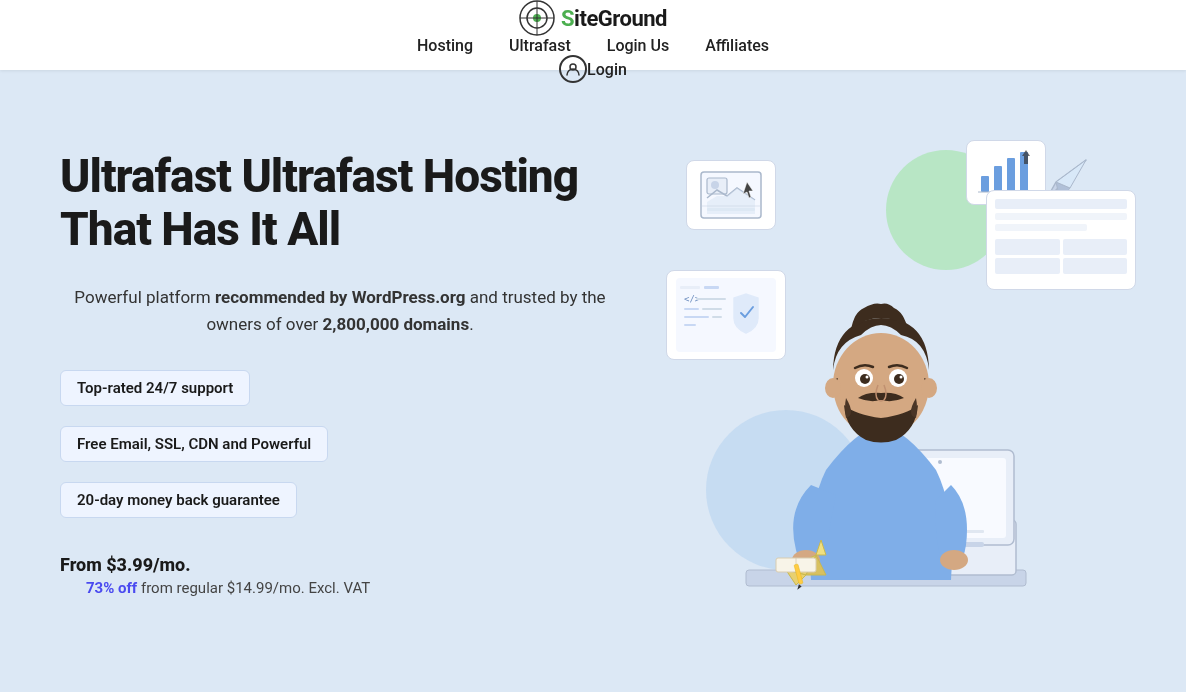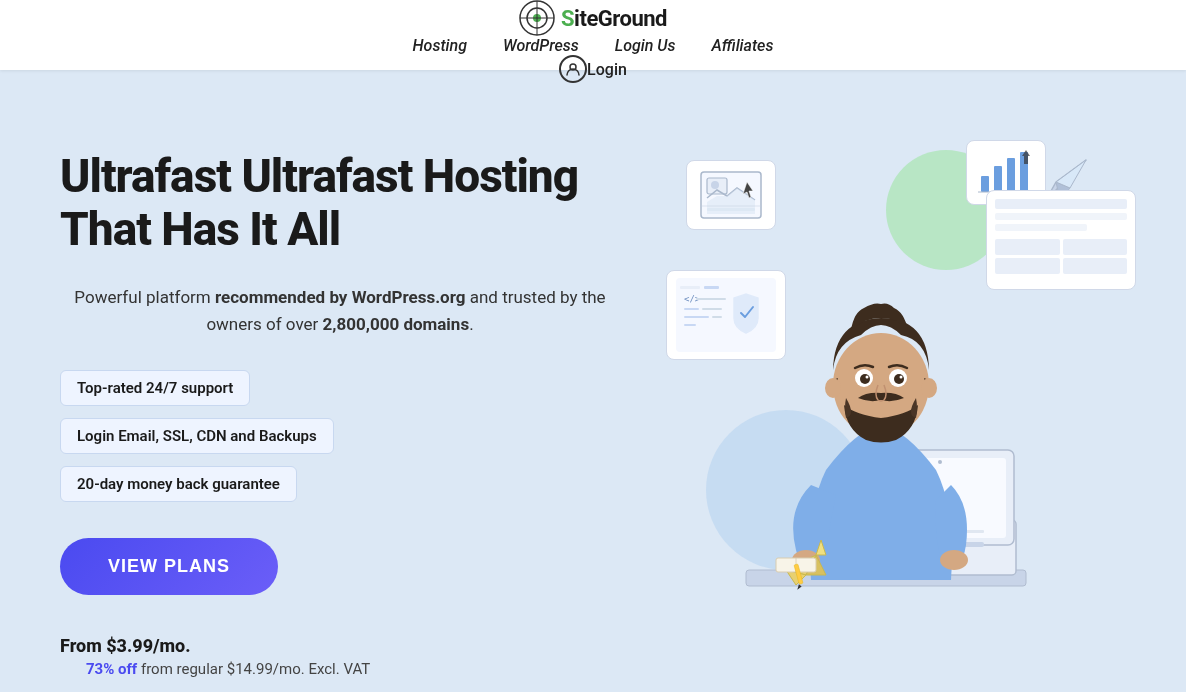--- a/index.html
+++ b/index.html
@@ -47,21 +47,20 @@
     }
 
     .logo-text span {
       color: #4CAF50;
     }
 
     nav {
       display: flex;
       align-items: center;
       gap: 36px;
-      font-style: italic;
     }
 
     nav a {
       text-decoration: none;
       color: #222;
       font-size: 16px;
       font-weight: 500;
     }
 
     .login-btn {
@@ -118,21 +117,21 @@
       text-align: center;
     }
 
     .hero-description strong {
       font-weight: 700;
     }
 
     .features-list {
       display: flex;
       flex-direction: column;
-      gap: 12px;
+      gap: 20px;
       margin-bottom: 36px;
     }
 
     .feature-badge {
       display: inline-block;
       background-color: #eef4ff;
       border: 1px solid #c8d8f0;
       border-radius: 6px;
       padding: 8px 16px;
       font-size: 15px;
@@ -338,21 +337,21 @@
       <line x1="18" y1="1" x2="18" y2="35" stroke="#333" stroke-width="1"></line>
       <line x1="1" y1="18" x2="35" y2="18" stroke="#333" stroke-width="1"></line>
     </svg>
     <span class="logo-text">
       <span>S</span>iteGround
     </span>
   </div>
 
   <nav>
     <a href="#">Hosting</a>
-    <a href="#">WordPress</a>
+    <a href="#">Ultrafast</a>
     <a href="#">Login Us</a>
     <a href="#">Affiliates</a>
   </nav>
 
   <a href="#" class="login-btn">
     <div class="login-icon-circle">
       <svg width="14" height="14" viewBox="0 0 14 14" fill="none">
         <circle cx="7" cy="5" r="3" stroke="#333" stroke-width="1.5" fill="none"></circle>
         <path d="M1 13c0-3.3 2.7-6 6-6s6 2.7 6 6" stroke="#333" stroke-width="1.5" fill="none" stroke-linecap="round"></path>
       </svg>
@@ -364,25 +363,24 @@
 <section class="hero">
   <div class="hero-content">
     <h1 class="hero-title">Ultrafast Ultrafast Hosting That Has It All</h1>
 
     <p class="hero-description">
       <span>Powerful platform </span><strong>recommended by WordPress.org</strong><span> and trusted by the owners of over </span><strong>2,800,000 domains</strong><span>.</span>
     </p>
 
     <div class="features-list">
       <div class="feature-badge">Top-rated 24/7 support</div>
-      <div class="feature-badge">Login Email, SSL, CDN and Backups</div>
+      <div class="feature-badge">Free Email, SSL, CDN and Powerful</div>
       <div class="feature-badge">20-day money back guarantee</div>
     </div>
 
-    <button class="cta-button">VIEW PLANS</button>
 
     <div class="pricing-info">
       <div class="price-main">From $3.99/mo.</div>
       <div class="price-sub">
         <span class="discount">73% off</span><span> from regular $14.99/mo. Excl. VAT</span>
       </div>
     </div>
   </div>
 
   <div class="hero-illustration">

